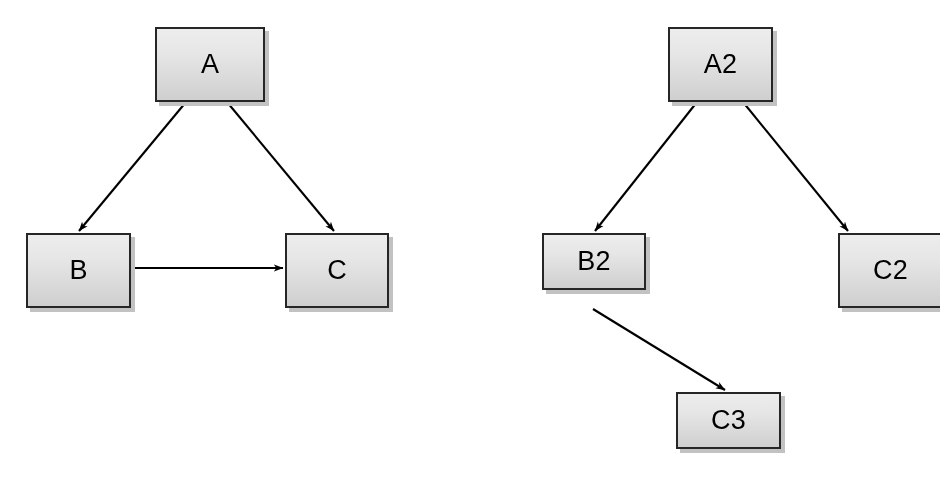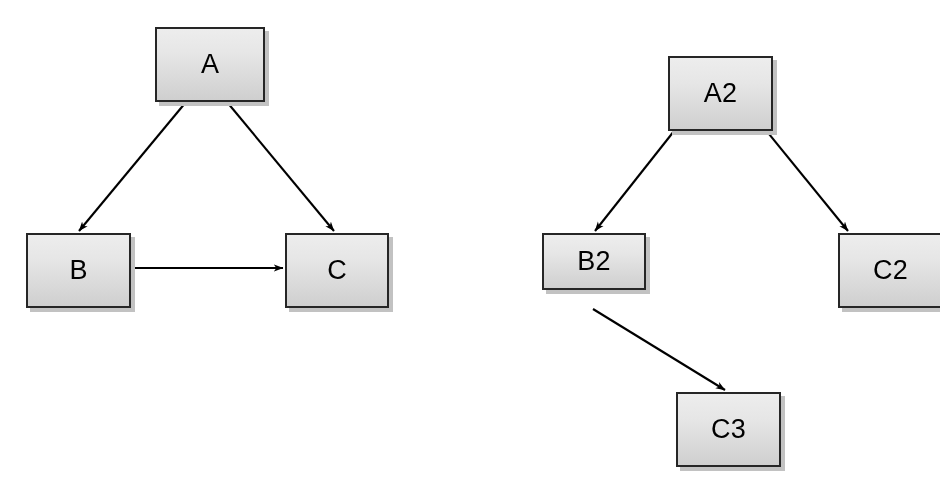--- a/index.html
+++ b/index.html
@@ -71,27 +71,27 @@
   <div id="nodes-group">
       <div class="node" style="left: 155px; top: 27px; width: 110px; height: 75px;">
         <span class="node-label">A</span>
       </div>
       <div class="node" style="left: 26px; top: 233px; width: 105px; height: 75px;">
         <span class="node-label">B</span>
       </div>
       <div class="node" style="left: 285px; top: 233px; width: 104px; height: 75px;">
         <span class="node-label">C</span>
       </div>
-      <div class="node" style="left: 668px; top: 27px; width: 105px; height: 75px; margin-top: 29px;">
+      <div class="node" style="left: 668px; top: 27px; width: 105px; height: 75px;">
         <span class="node-label">A2</span>
       </div>
       <div class="node" style="left: 542px; top: 233px; width: 104px; height: 57px;">
         <span class="node-label">B2</span>
       </div>
       <div class="node" style="left: 838px; top: 233px; width: 105px; height: 75px;">
         <span class="node-label">C2</span>
       </div>
-      <div class="node" style="left: 676px; top: 392px; width: 105px; height: 75px;">
+      <div class="node" style="left: 676px; top: 392px; width: 105px; height: 57px;">
         <span class="node-label">C3</span>
       </div>
     </div>
 
 </div>
 
 </body></html>

